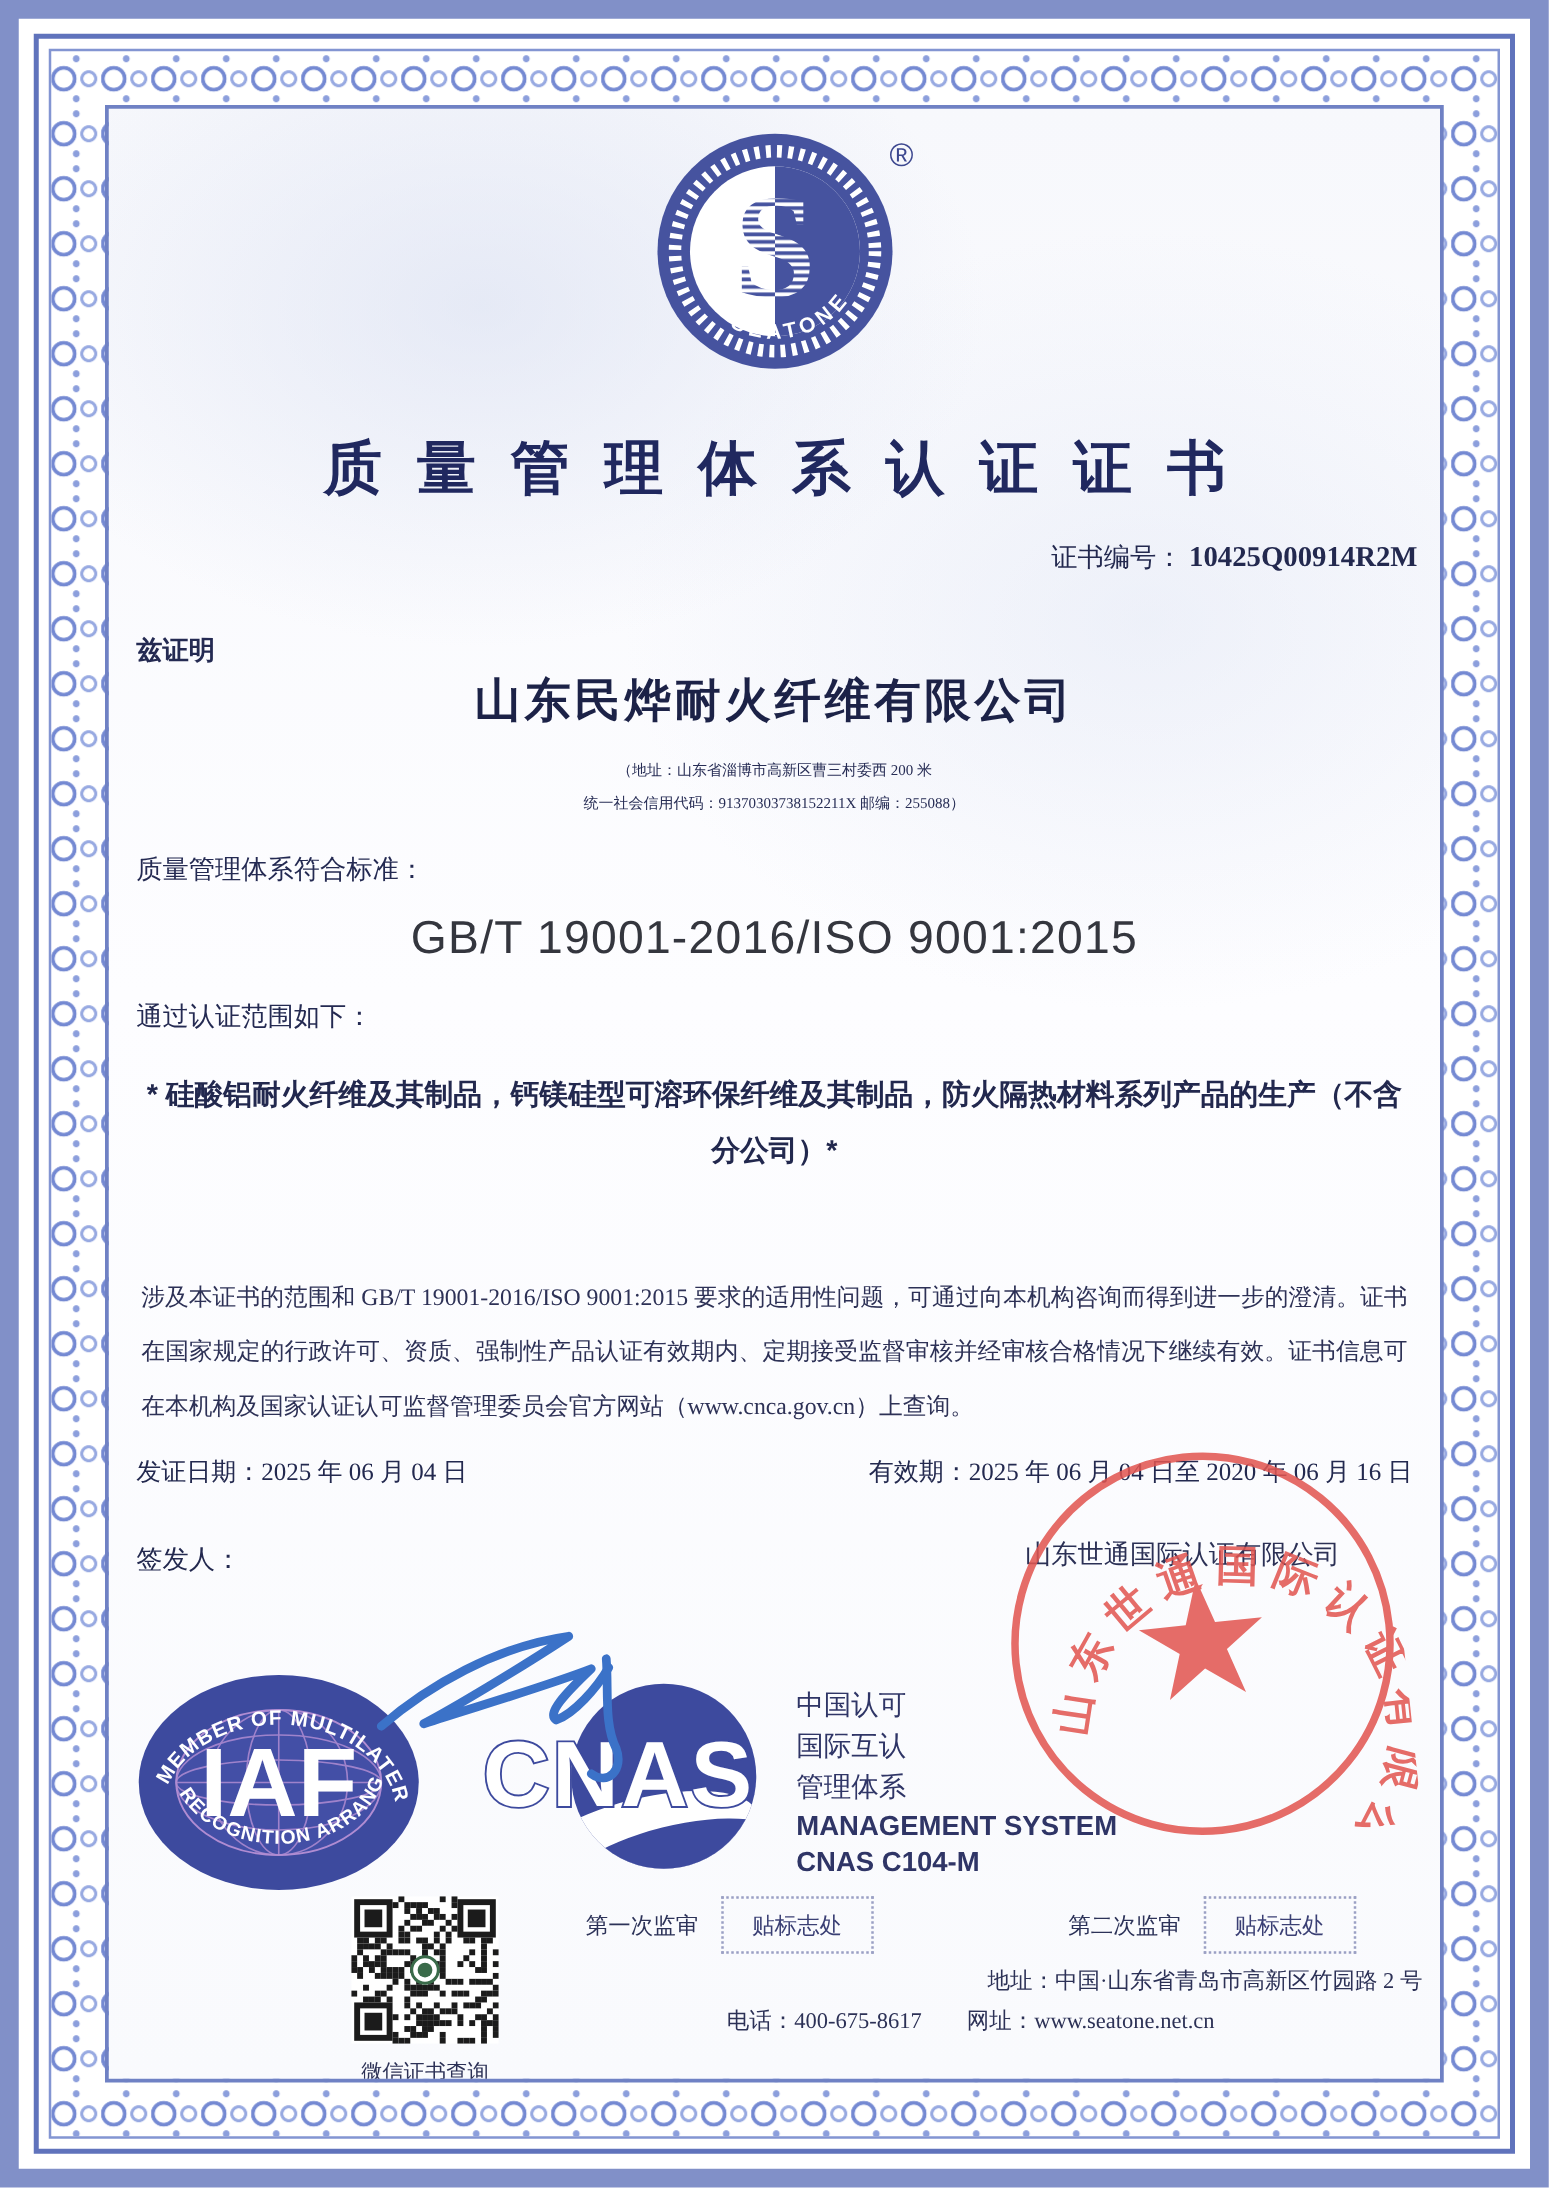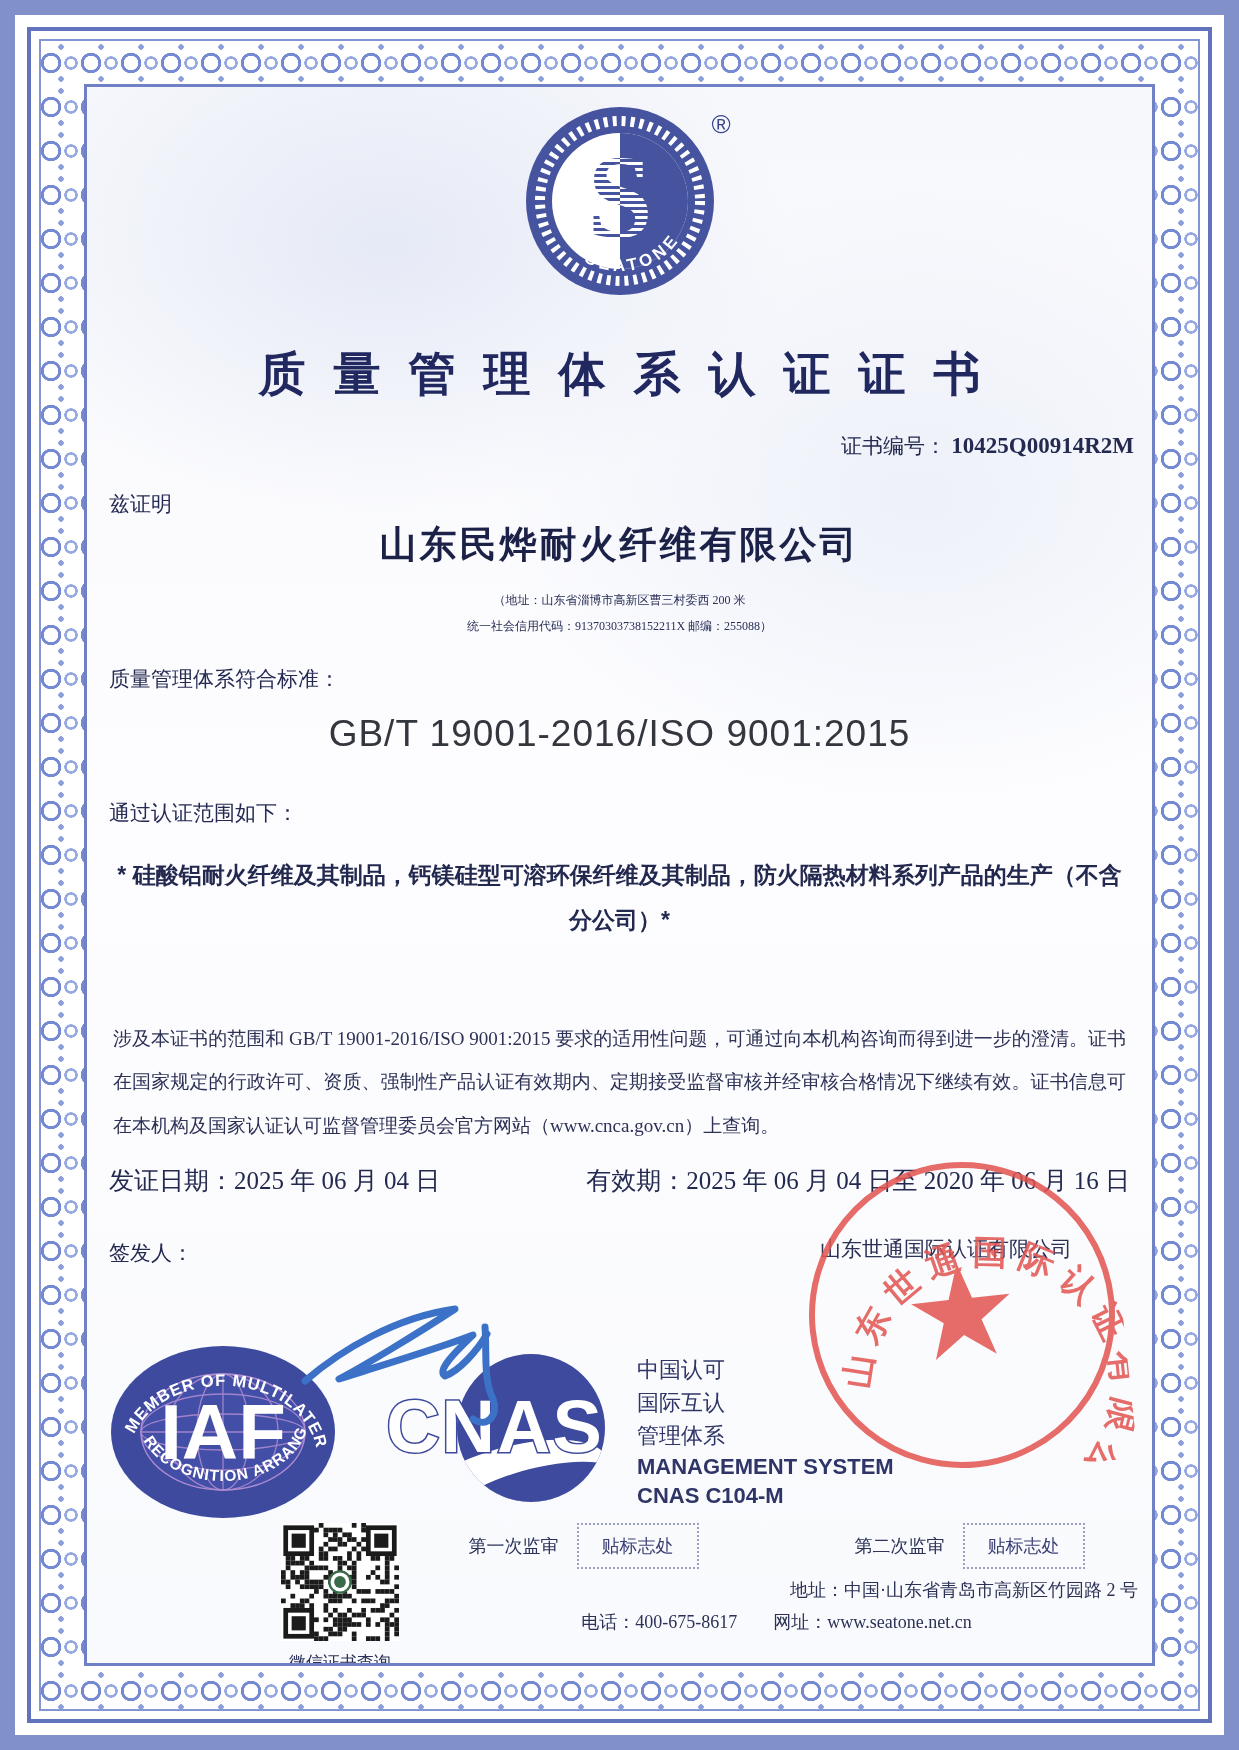--- a/index.html
+++ b/index.html
@@ -31,40 +31,40 @@
     padding:0;overflow:hidden;
   }
   
   .logo-row{margin-top:14px;text-align:center;position:relative;height:200px;}
   .title{
     margin-top:42px;text-align:center;font-size:47px;font-weight:700;color:#20285f;
     letter-spacing:28px;padding-left:28px;
   }
   .certno{margin-top:26px;text-align:right;padding-right:18px;font-size:21px;color:#23294f;}
   .certno .num{font-size:23px;font-weight:700;}
-  .certify{margin-top:30px;margin-left:22px;font-size:21px;color:#242a52;}
+  .certify{margin-top:46px;margin-left:22px;font-size:21px;color:#242a52;font-weight:bold;}
   .company{margin-top:2px;text-align:center;font-size:37px;font-weight:700;color:#1c2247;letter-spacing:3px;}
   .addr{margin-top:22px;text-align:center;font-size:12px;color:#272d55;}
   .addr2{margin-top:9px;}
   .std-label{margin-top:30px;margin-left:22px;font-size:21px;color:#242a52;}
   .standard{
     margin-top:20px;text-align:center;font-size:37px;color:#34363e;
     font-family:"Liberation Sans","DejaVu Sans",sans-serif;letter-spacing:1px;
   }
-  .scope-label{margin-top:44px;margin-left:22px;font-size:21px;color:#242a52;}
+  .scope-label{margin-top:28px;margin-left:22px;font-size:21px;color:#242a52;}
   .scope{
     margin-top:26px;padding:0 26px;text-align:center;font-size:23px;font-weight:700;
     color:#22284e;line-height:1.95;
     font-family:"Liberation Sans","DejaVu Sans",sans-serif;
   }
   .notice{
     margin-top:74px;padding:0 26px;font-size:19px;color:#2d3156;line-height:2.3;
     text-align:justify;
   }
-  .dates{margin-top:16px;display:flex;justify-content:space-between;padding:0 22px;font-size:25px;color:#23294f;}
+  .dates{margin-top:16px;display:flex;justify-content:space-between;padding:0 22px;font-size:20px;color:#23294f;}
   .sign-row{margin-top:42px;position:relative;height:32px;font-size:21px;color:#23294f;}
   .sign-label{margin-left:22px;}
   .issuer{position:absolute;right:80px;top:-4px;font-size:21px;color:#2b3055;}
   .signature{position:absolute;left:200px;top:1192px;pointer-events:none;}
   .stamp{position:absolute;right:30px;top:1068px;opacity:.86;transform:rotate(-6deg);}
   
   .logos-row{margin-top:72px;display:flex;align-items:center;padding-left:20px;}
   .cnas-wrap{margin-left:34px;text-align:center;}
   .accred-text{margin-left:14px;font-family:"Liberation Sans","DejaVu Sans",sans-serif;color:#2f3566;}
   .accred-text .zh{font-size:22px;line-height:1.5;}

